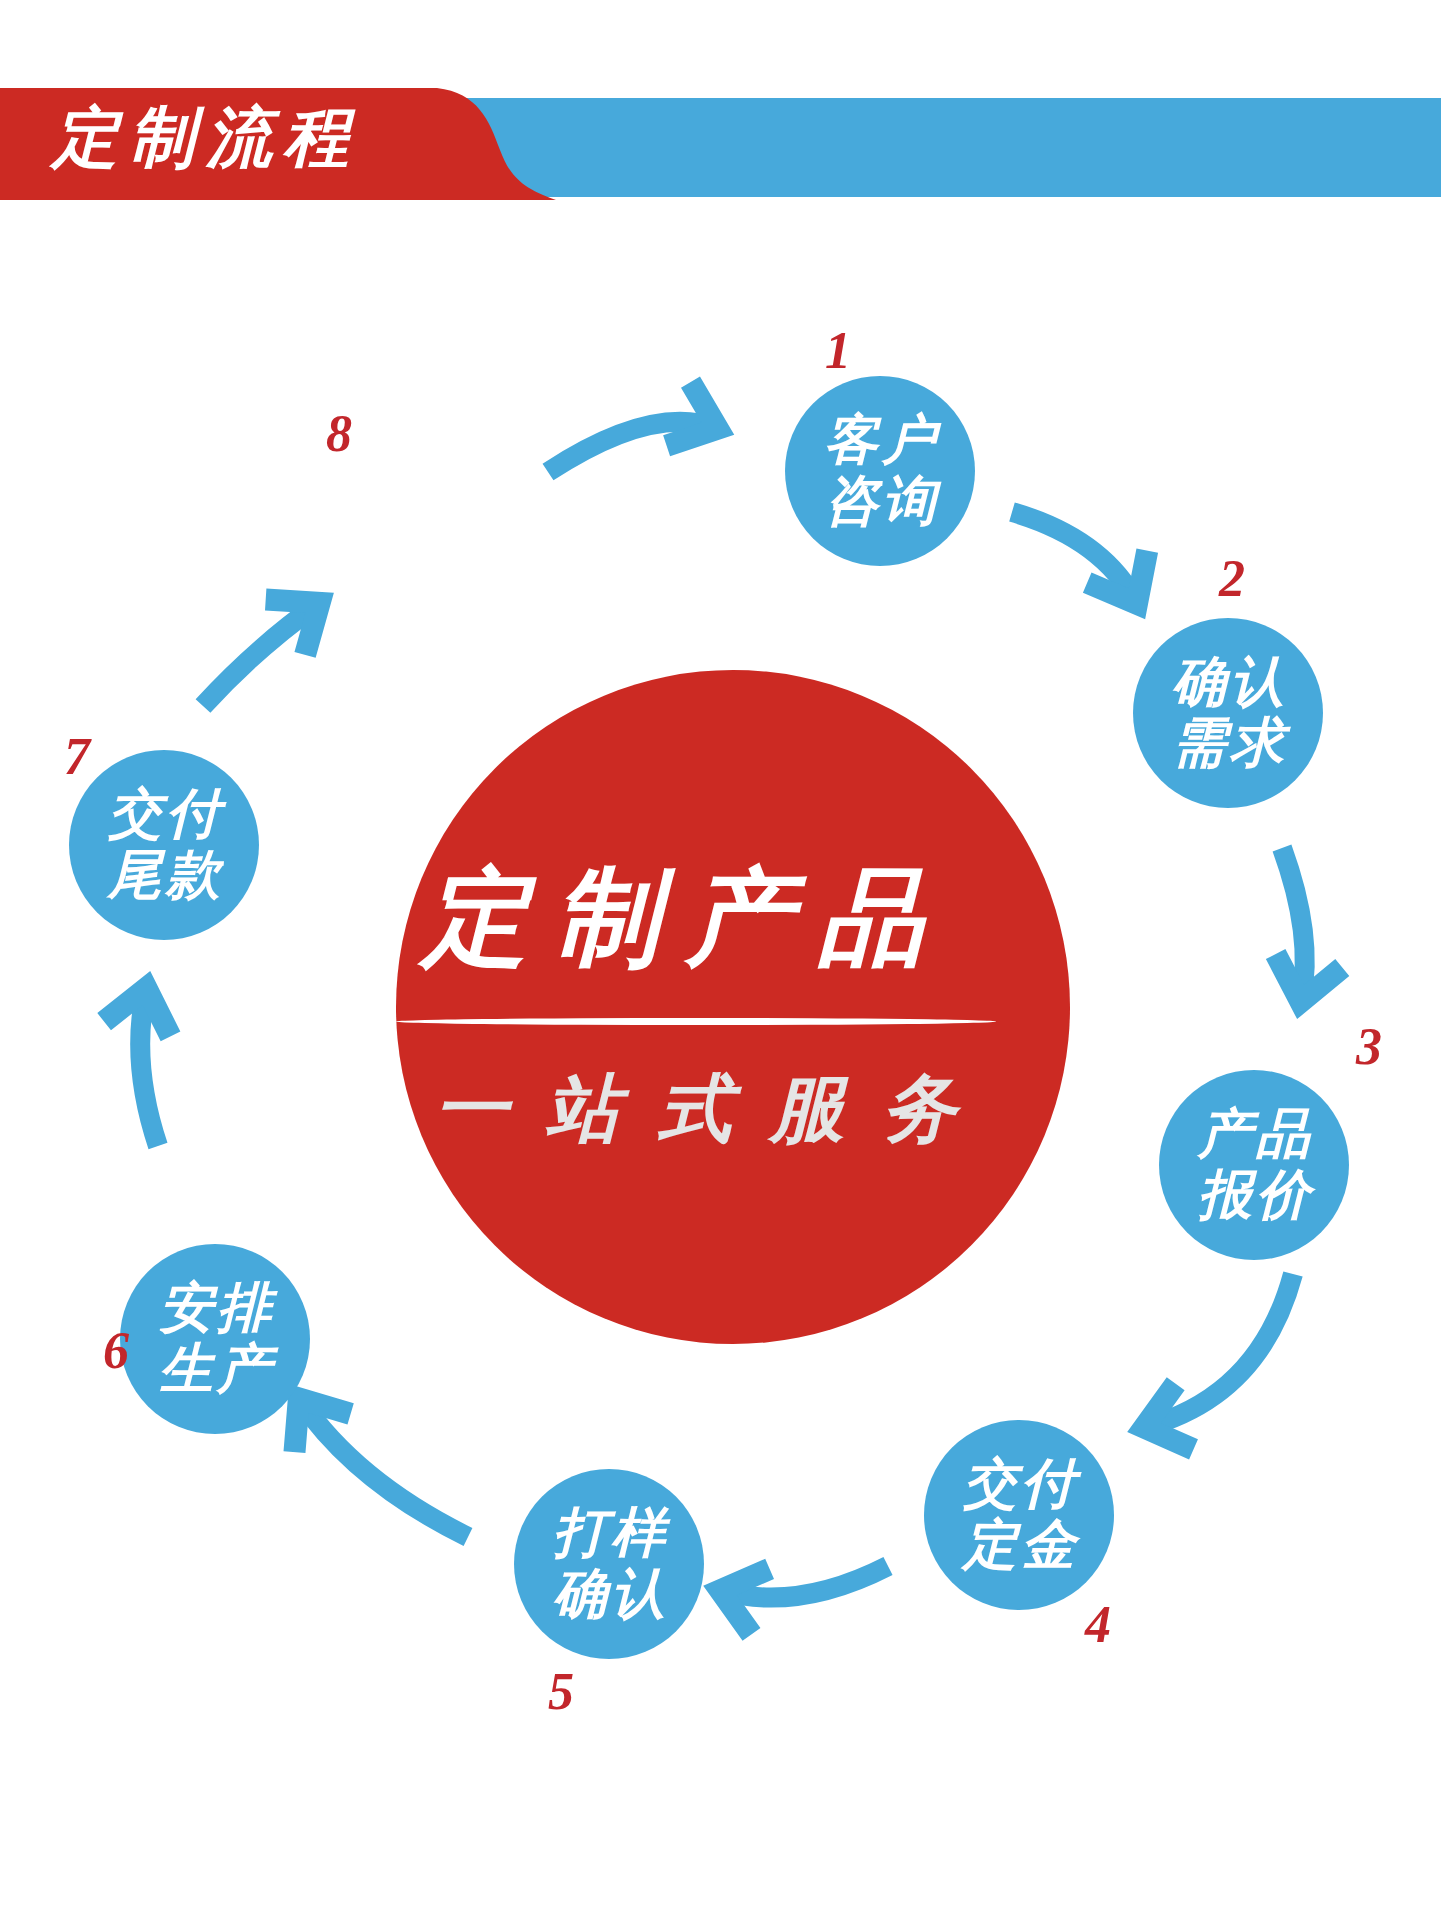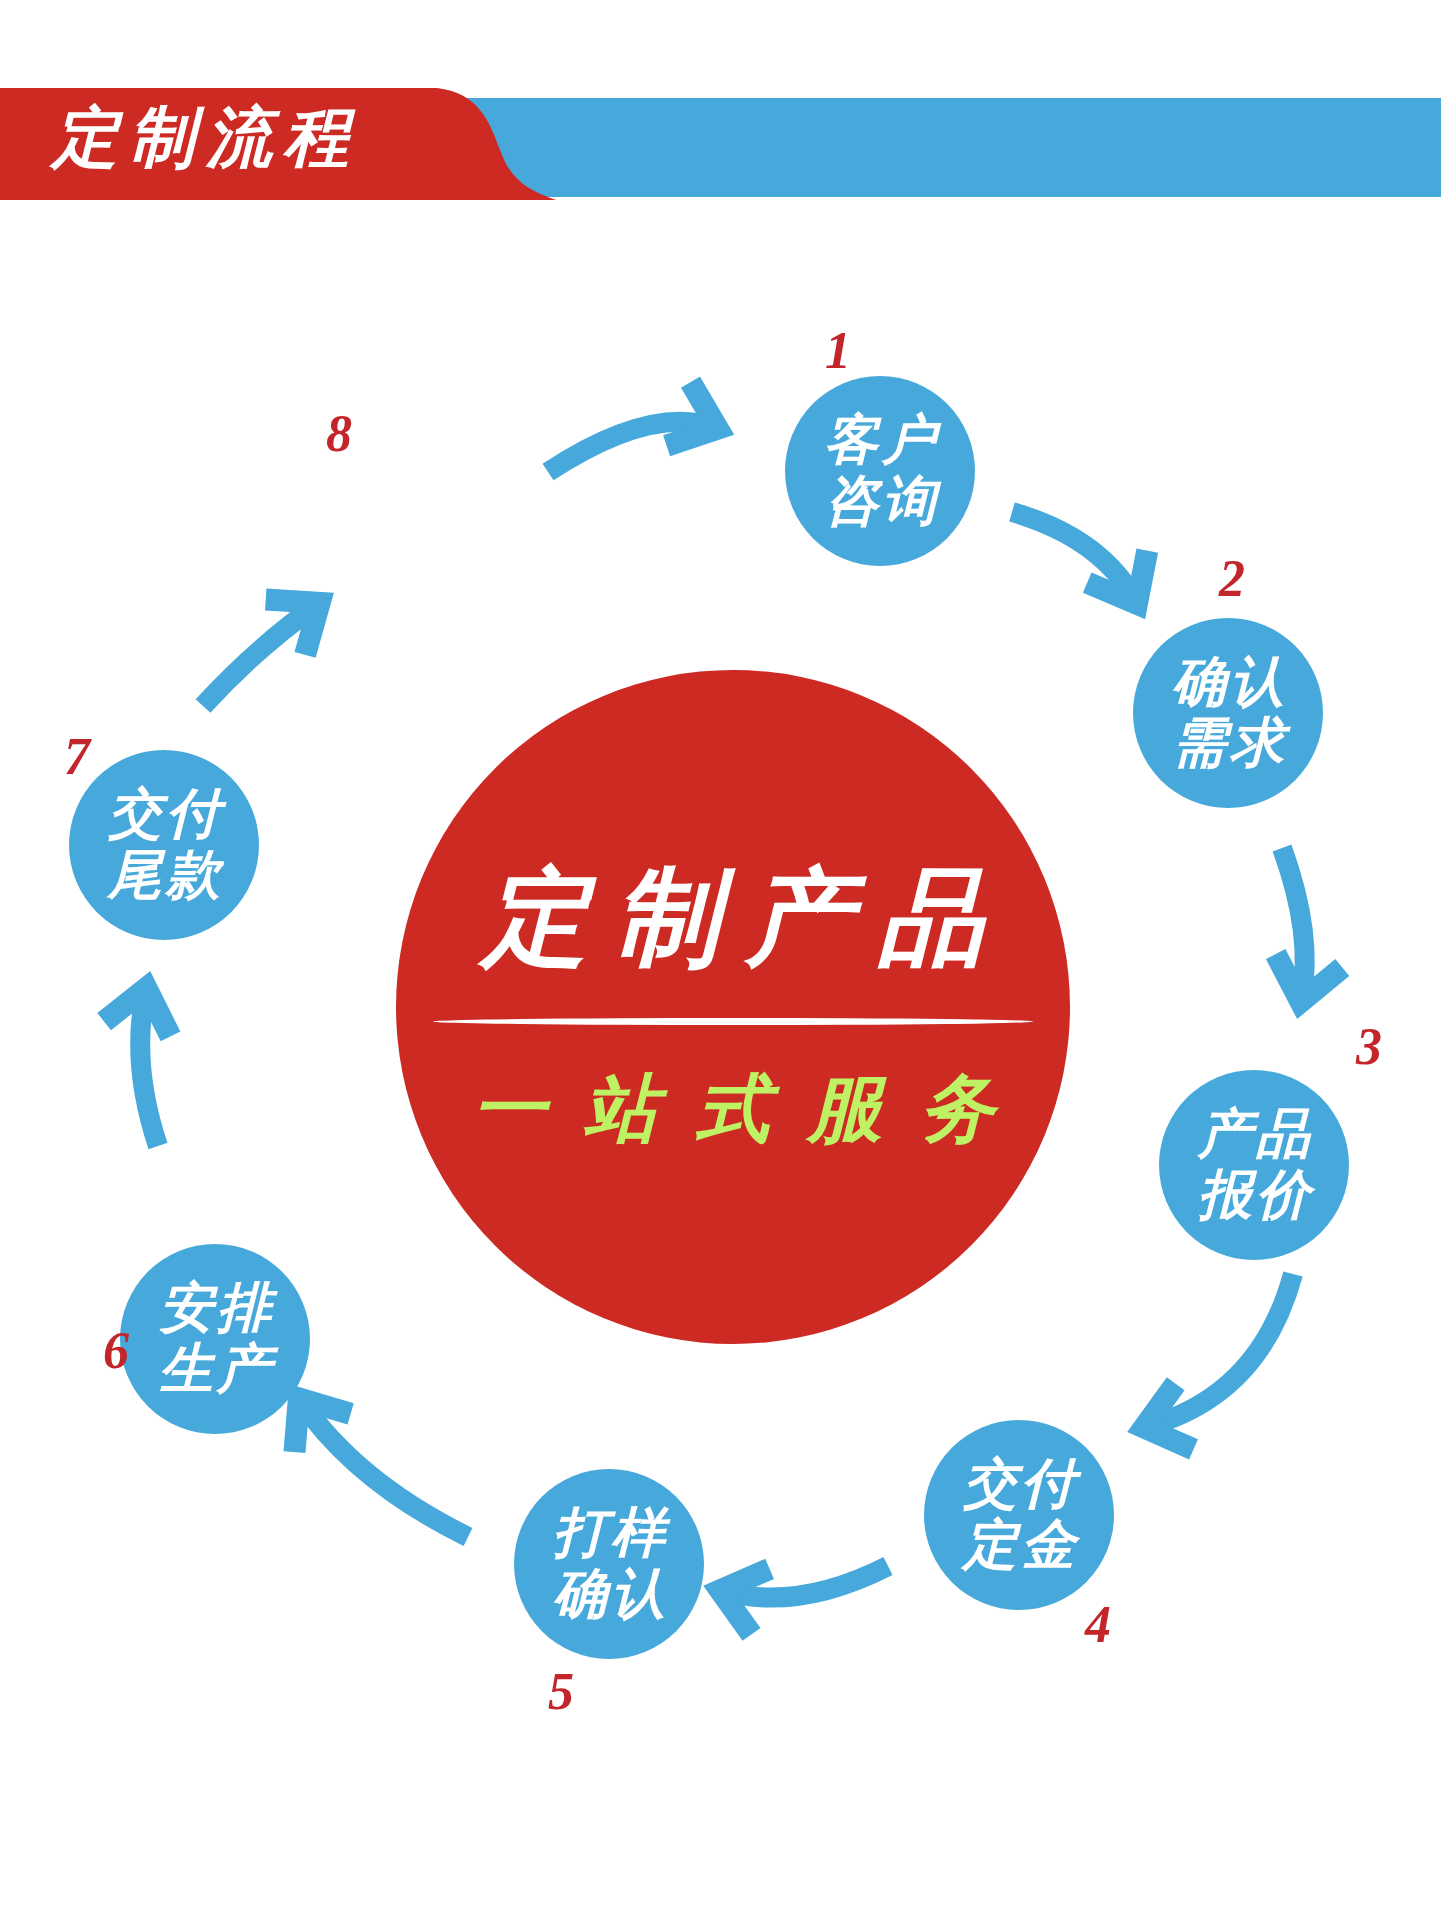--- a/index.html
+++ b/index.html
@@ -20,34 +20,34 @@
     color:#ffffff;font-size:66px;font-weight:bold;letter-spacing:11px;
     white-space:nowrap;line-height:74px;
   }
   
   .arrows{position:absolute;left:0;top:0;z-index:1;}
   .arrows path.shaft{fill:none;stroke:#47a9db;stroke-width:20;stroke-linecap:butt;}
   
   .center-circle{
     position:absolute;left:396px;top:670px;width:674px;height:674px;
     border-radius:50%;background:#cc2a23;z-index:2;
-    display:flex;flex-direction:column;align-items:center;justify-content:flex-start;
+    display:flex;flex-direction:column;justify-content:flex-start;
     padding-top:0;box-sizing:border-box;
   }
   .center-title{
     margin-top:196px;
     color:#ffffff;font-size:106px;font-weight:bold;letter-spacing:26px;
     text-indent:26px;line-height:106px;white-space:nowrap;
   }
   .center-divider{
     margin-top:46px;width:600px;height:7px;background:#ffffff;border-radius:50%;
   }
   .center-subtitle{
     margin-top:44px;
-    color:#bef264;font-size:74px;font-weight:bold;letter-spacing:38px;
+    color:#e5e5e5;font-size:74px;font-weight:bold;letter-spacing:38px;
     text-indent:38px;line-height:80px;white-space:nowrap;
   }
   
   .bubble{
     position:absolute;width:190px;height:190px;border-radius:50%;
     background:#47a9db;z-index:2;
     display:flex;flex-direction:column;align-items:center;justify-content:center;
   }
   .bubble .line{
     color:#ffffff;font-size:54px;font-weight:bold;letter-spacing:4px;

